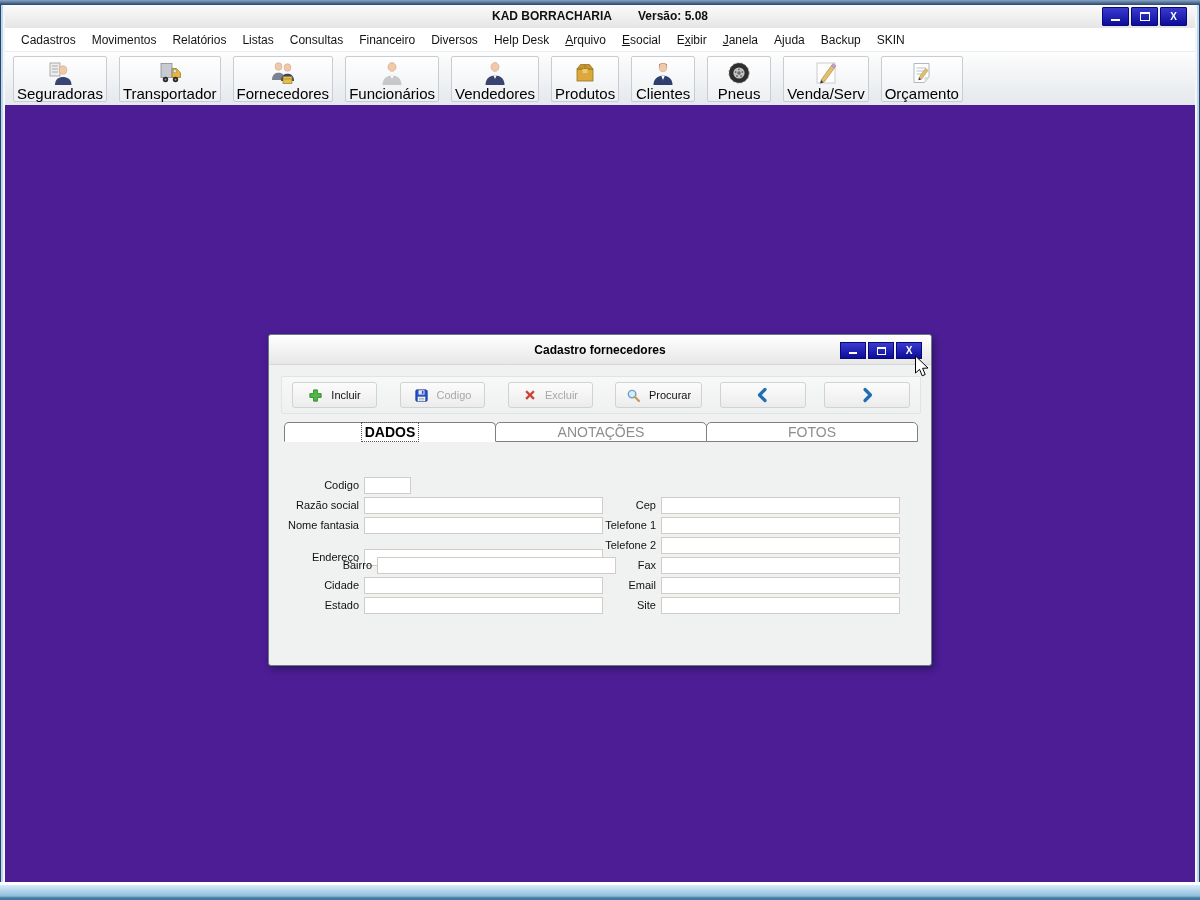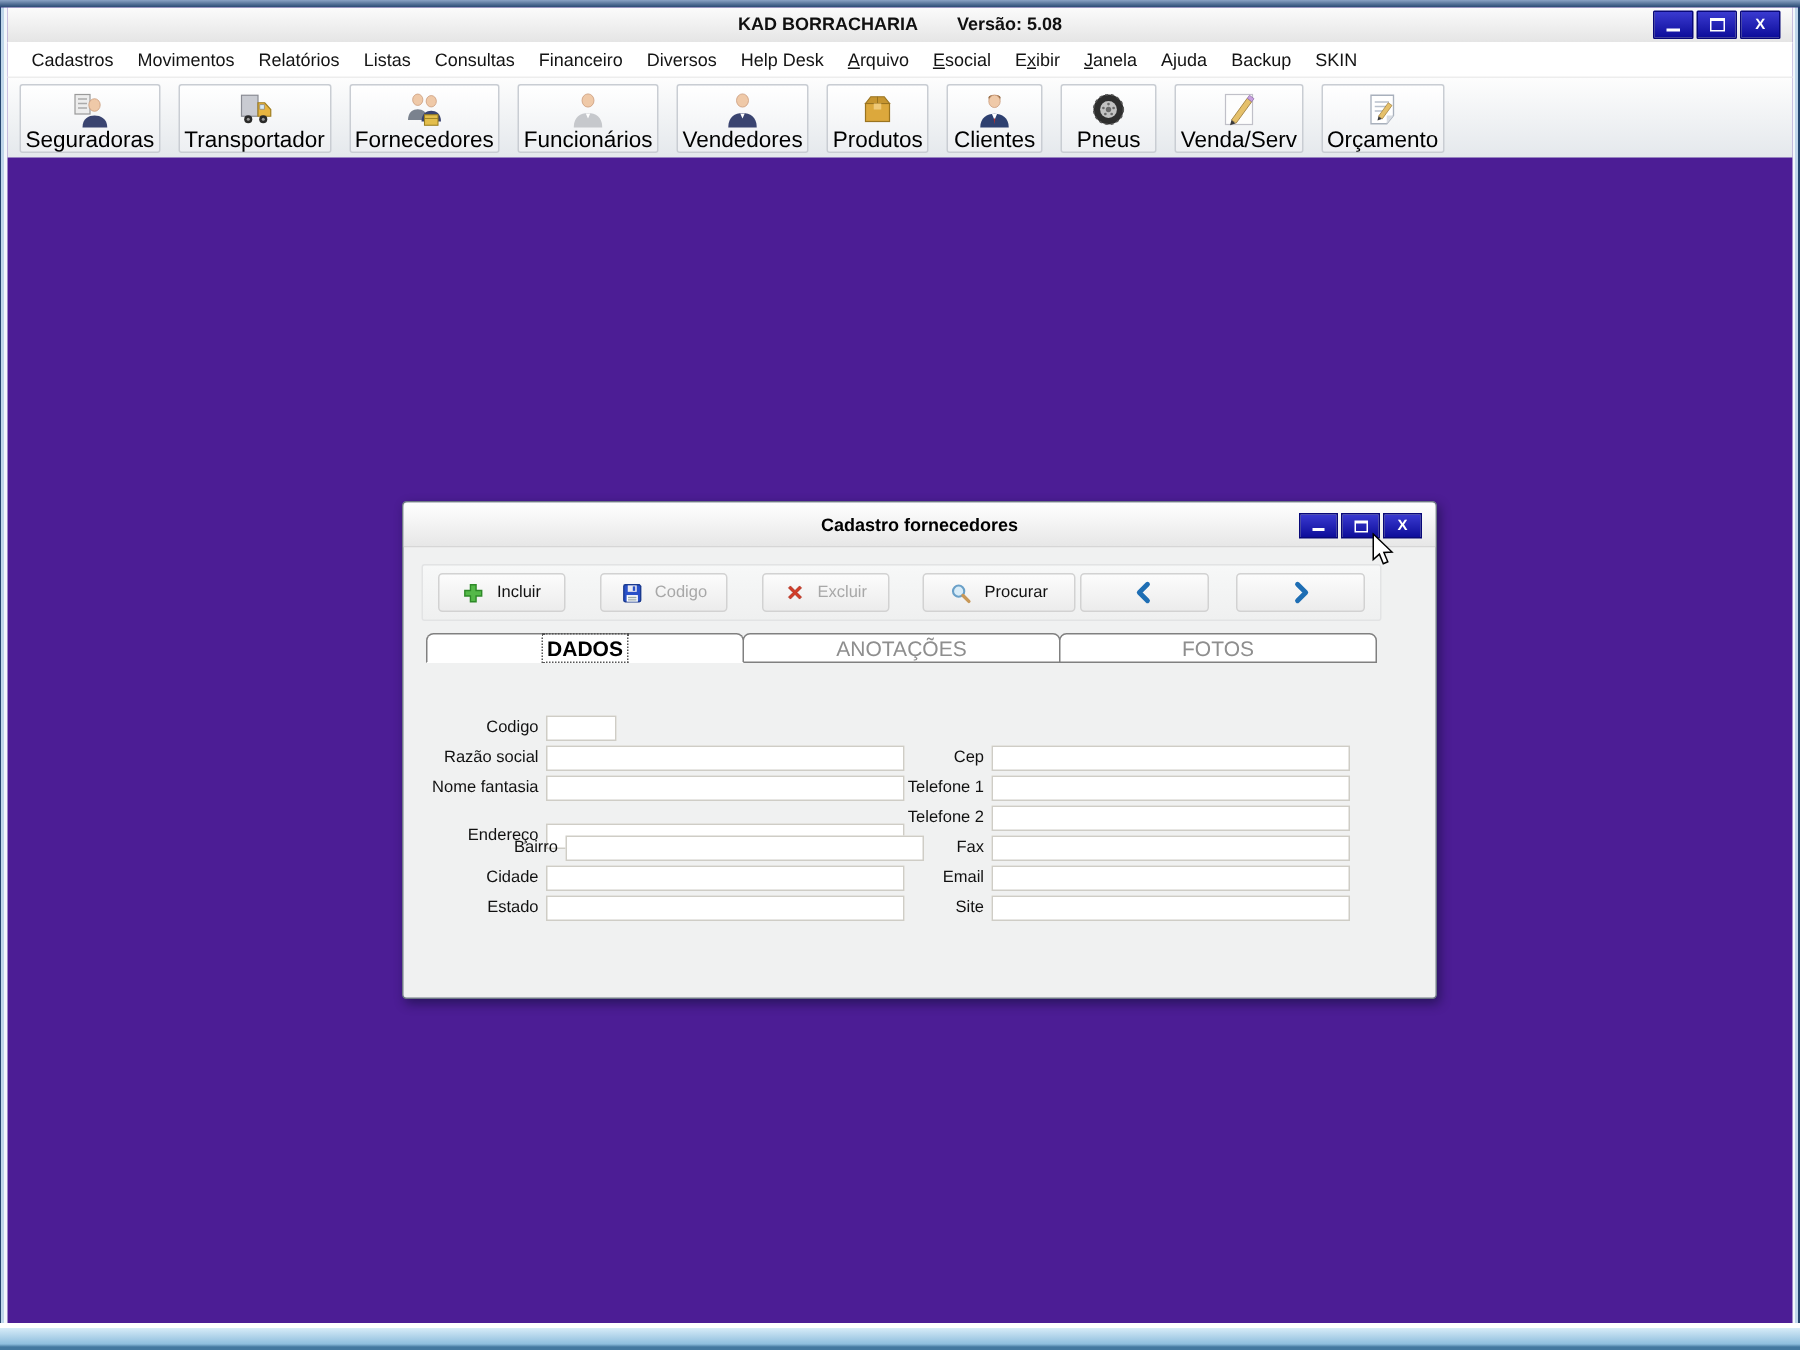--- a/index.html
+++ b/index.html
@@ -41,21 +41,21 @@
     padding-left:8px;box-sizing:border-box;gap:12px;}
   .tbtn{height:46px;min-width:64px;padding:2px 3px 1px 3px;box-sizing:border-box;
     border:1px solid #C9CDD3;border-radius:2px;background:linear-gradient(#FFFFFF,#EDEFF2);
     display:flex;flex-direction:column;align-items:center;justify-content:space-between;cursor:default;}
   .tbtn .ticon{height:27px;display:flex;align-items:flex-end;justify-content:center;}
   .tbtn .tlabel{font-size:15px;color:#000;white-space:nowrap;line-height:13px;}
 
   
   .dialog{position:absolute;left:268px;top:334px;width:662px;height:330px;
     background:#F0F1F1;border:1px solid #6E7885;border-radius:3px;
-    box-shadow:2px 3px 7px rgba(0,10,30,.45);padding-left:26px;}
+    box-shadow:2px 3px 7px rgba(0,10,30,.45);}
   .dlg-titlebar{position:absolute;left:0;top:0;width:100%;height:29px;
     background:linear-gradient(#FFFFFF,#E7E7E7);border-bottom:1px solid #D6D6D6;
     border-radius:3px 3px 0 0;}
   .dlg-title{position:absolute;left:0;right:0;top:8px;text-align:center;
     font-size:12px;font-weight:bold;color:#000;}
   .dlg-controls{position:absolute;right:9px;top:7px;display:flex;gap:2px;}
   .dlg-win-btn{width:24px;height:15px;display:flex;align-items:center;justify-content:center;
     background:linear-gradient(#3A3AD0,#0D0D9A);border:1px solid #080878;
     color:#fff;font-weight:bold;font-size:10px;cursor:default;}
   .dlg-win-btn .dash{display:block;width:8px;height:2px;background:#fff;margin-top:5px;}
@@ -306,21 +306,21 @@
             <line x1="5" y1="12.7" x2="11" y2="12.7" stroke="#9AA"></line>
           </svg>
         <span>Codigo</span>
       </div>
       <div class="dbtn disabled" style="left:226px;width:85px;">
         <svg width="14" height="14" viewBox="0 0 16 16">
             <path d="M3 4.5 L4.5 3 L8 6.5 L11.5 3 L13 4.5 L9.5 8 L13 11.5 L11.5 13 L8 9.5 L4.5 13 L3 11.5 L6.5 8 Z" fill="#D23C28" stroke="#A02818" stroke-width="0.5"></path>
           </svg>
         <span>Excluir</span>
       </div>
-      <div class="dbtn" style="left:333px;width:102px;">
+      <div class="dbtn" style="left:333px;width:87px;">
         <svg width="15" height="15" viewBox="0 0 16 16">
             <circle cx="6.5" cy="6.5" r="4" fill="#D8ECF8" stroke="#6AA0C8" stroke-width="1.5"></circle>
             <line x1="9.6" y1="9.6" x2="13.8" y2="13.8" stroke="#C89858" stroke-width="2.4" stroke-linecap="round"></line>
           </svg>
         <span>Procurar</span>
       </div>
       <div class="dbtn" style="left:438px;width:86px;">
         <svg width="16" height="16" viewBox="0 0 16 16">
             <path d="M10 2.5 L4.5 8 L10 13.5" fill="none" stroke="#1E6EB4" stroke-width="3.2" stroke-linejoin="round" stroke-linecap="round"></path>
           </svg>

